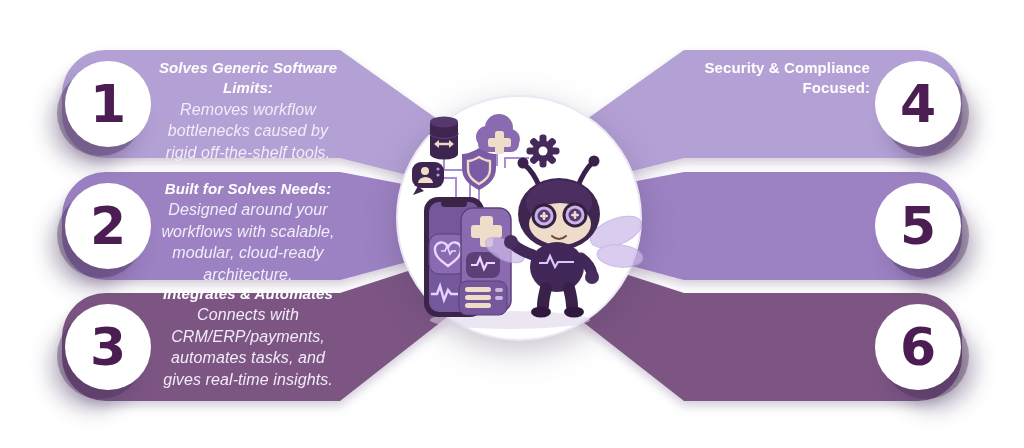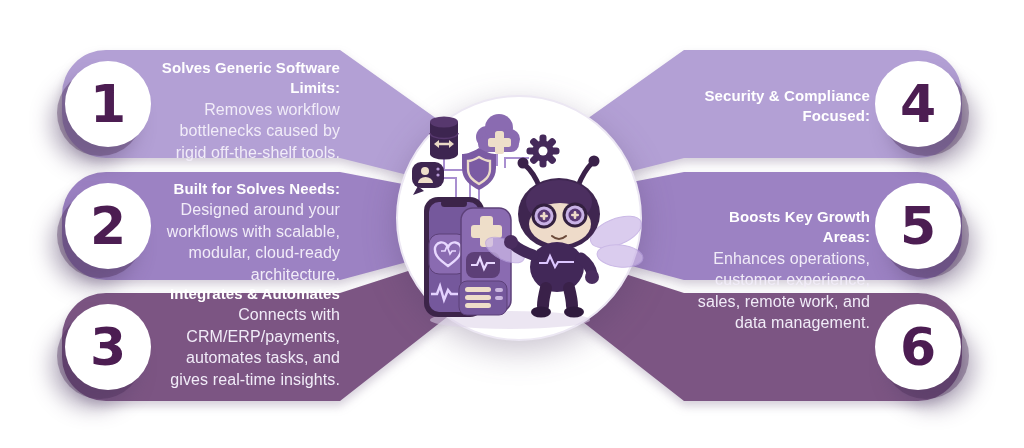--- a/index.html
+++ b/index.html
@@ -19,22 +19,22 @@
         display:flex;align-items:center;justify-content:center;
         font-family:"DejaVu Sans",sans-serif;font-weight:700;font-size:52px;
         color:var(--number-text,#4c1d52);z-index:4;}
   .numc.l{box-shadow:-8px 9px 0 rgba(74,44,88,.38), -15px 19px 20px rgba(85,65,105,.38);}
   .numc.r{box-shadow:8px 9px 0 rgba(74,44,88,.38), 15px 19px 20px rgba(85,65,105,.38);}
 
   
   .tb{position:absolute;z-index:5;line-height:1.35;}
   .tb h3{margin:0;font-size:15px;font-weight:700;color:var(--title-text,#fff);letter-spacing:.1px;}
   .tb p{margin:0;font-size:16px;font-weight:400;color:var(--body-text,#f1ecf8);letter-spacing:.1px;}
-  .tb.left{left:156px;width:184px;text-align:right;}
-  .tb.right{right:154px;width:186px;text-align:right;margin-top:28px;}
+  .tb.left{left:156px;width:184px;text-align:center;font-style:italic;}
+  .tb.right{right:154px;width:186px;text-align:right;}
 </style>
 </head>
 <body>
 
 <div class="canvas">
 
   <svg width="1024" height="448" viewBox="0 0 1024 448">
 
     <g>
       <path class="banner tone-light" d="M 106 50 H 340 L 575 217 L 340 158 H 106 A 44 44 0 0 1 62 114 L 62 94 A 44 44 0 0 1 106 50 Z"></path>
@@ -190,18 +190,14 @@
     <h3>Built for Solves Needs:</h3>
     <p>Designed around your workflows with scalable, modular, cloud-ready architecture.</p>
   </div>
   <div class="tb left" style="top:284px">
     <h3>Integrates &amp; Automates</h3>
     <p>Connects with CRM/ERP/payments, automates tasks, and gives real-time insights.</p>
   </div>
   <div class="tb right" style="top:58px">
     <h3>Security &amp; Compliance Focused:</h3>
   </div>
-  <div class="tb right" style="top:179px">
-    <h3>Boosts Key Growth Areas:</h3>
-    <p>Enhances operations, customer experience, sales, remote work, and data management.</p>
-  </div>
 
 </div>
 
 </body></html>

